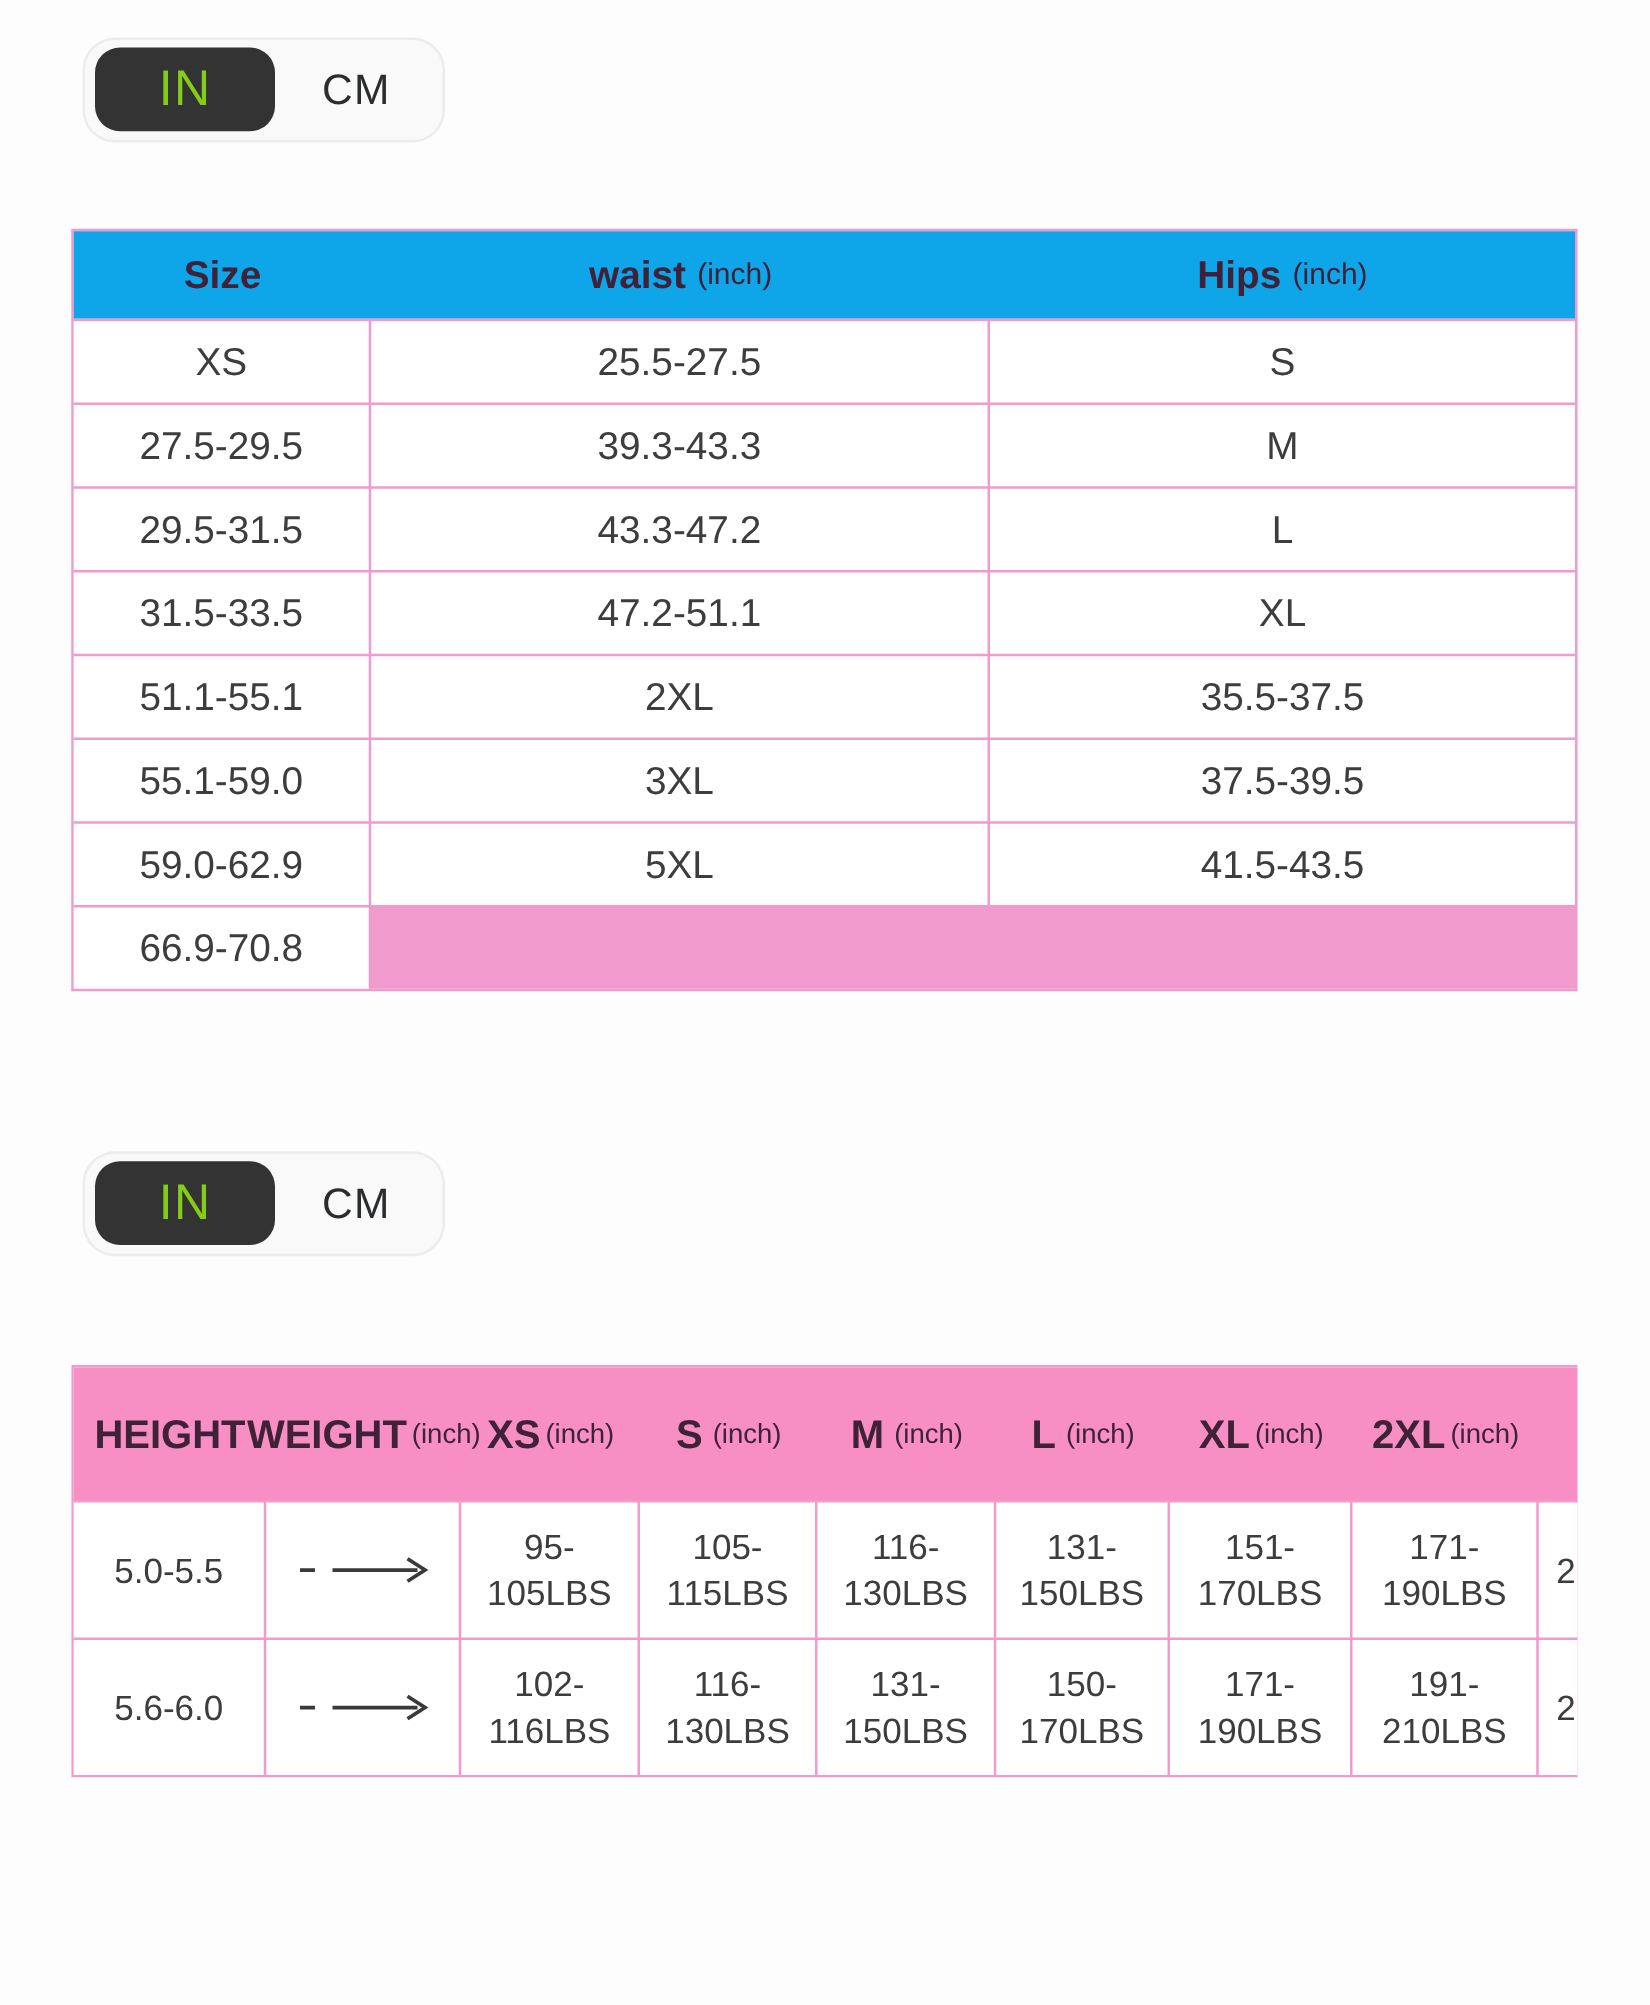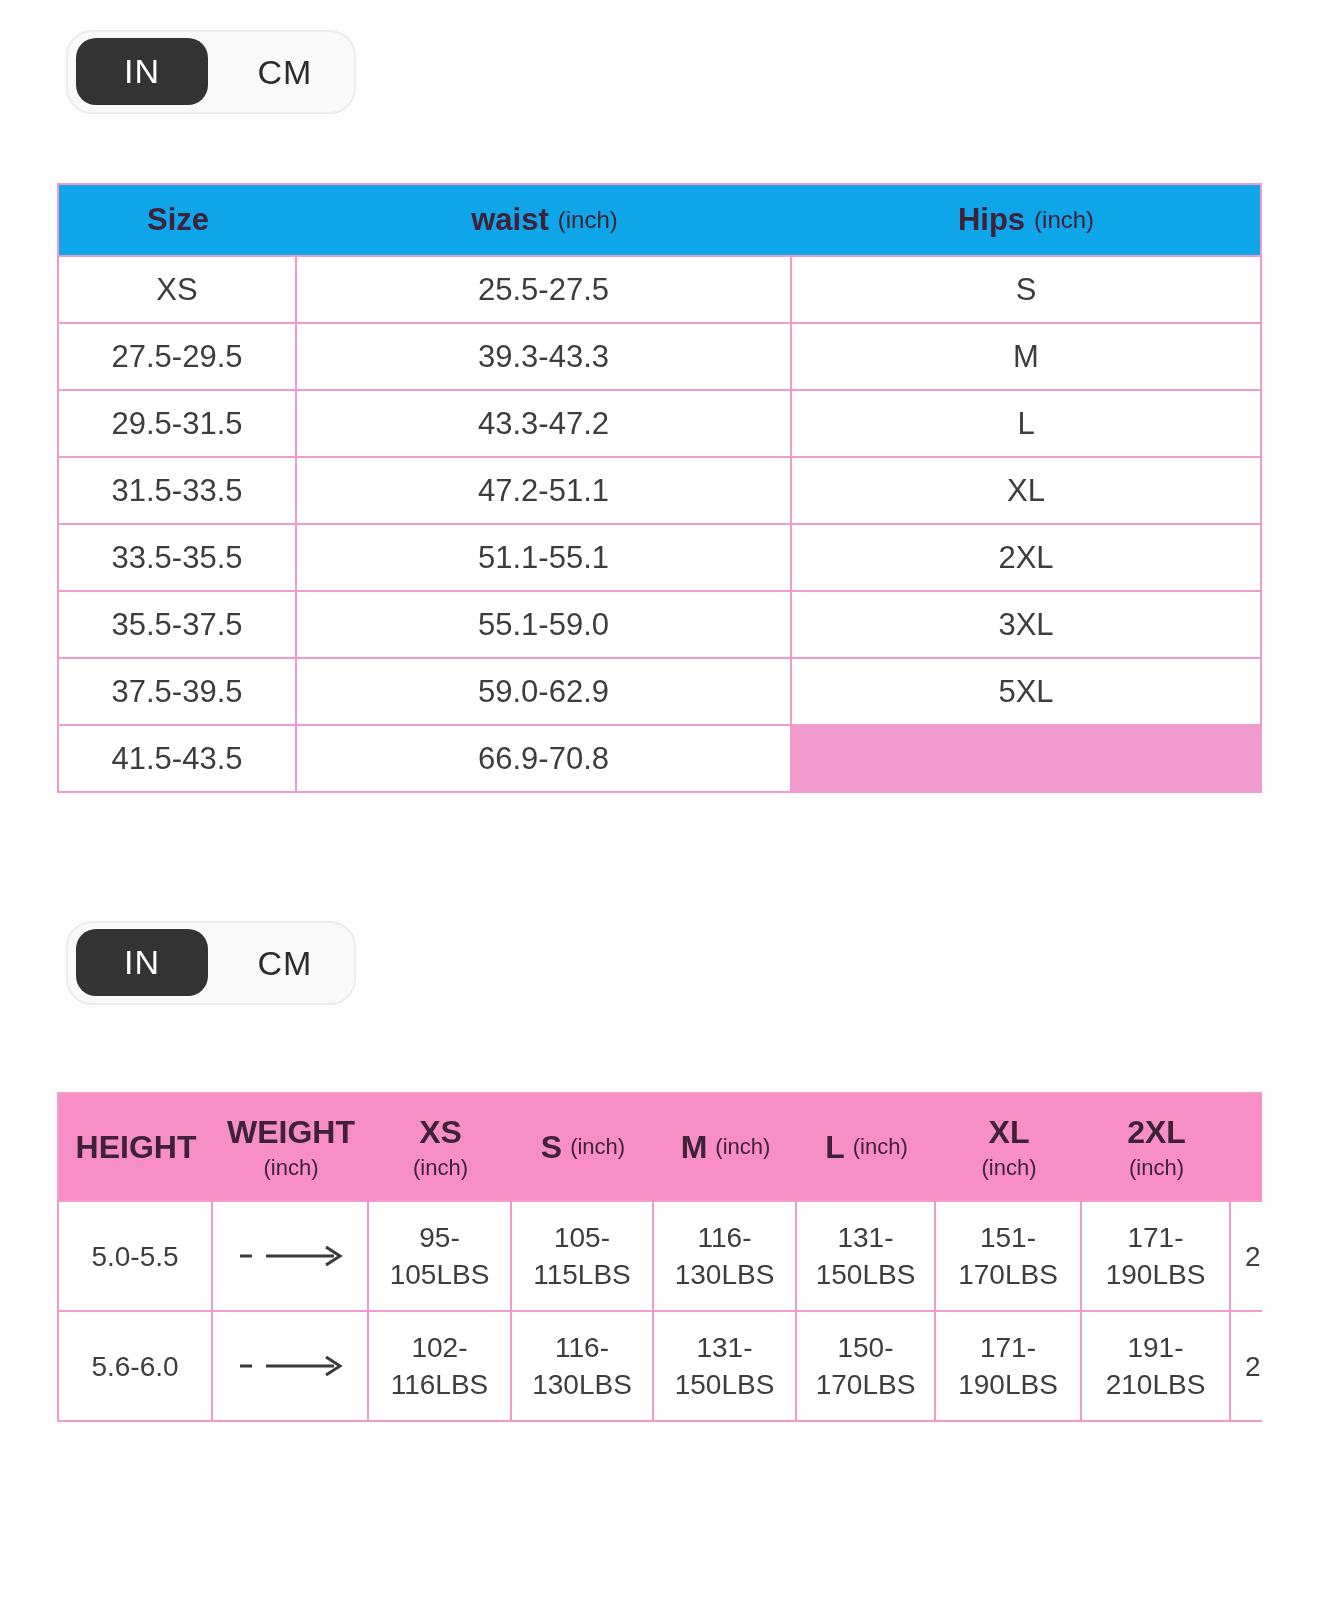--- a/index.html
+++ b/index.html
@@ -13,24 +13,24 @@
 
   
   .unit-toggle {
     position:absolute; left:66px; width:290px; height:84px;
     background:#f9f9f9; border:2px solid #ececec; border-radius:26px;
     box-sizing:border-box;
   }
   .toggle-top { top:30px; }
   .toggle-bottom { top:921px; }
   .ut-in {
-    position:absolute; left:8px; top:6px; width:132px; height:67px;
-    background:#333333; border-radius:20px; color:#ffffff;
+    position:absolute; left:8px; top:6px; width:144px; height:67px;
+    background:#333333; border-radius:20px; color:#84cc16;
     display:flex; align-items:center; justify-content:center;
-    font-size:34px; letter-spacing:1px; cursor:pointer;
+    font-size:40px; letter-spacing:1px; cursor:pointer;
   }
   .ut-cm {
     position:absolute; left:136px; top:0; right:0; bottom:0;
     display:flex; align-items:center; justify-content:center;
     font-size:34px; color:#2b2c2e; letter-spacing:1px; cursor:pointer;margin-left:12px;
   }
 
   
   .size-table {
     position:absolute; left:57px; top:183px; width:1205px;
@@ -66,21 +66,21 @@
   }
   .hw-header {
     height:106px; background:#f78fc5;
     display:grid;
     grid-template-columns:154px 156px 143px 142px 143px 139px 146px 149px 130px;
   }
   .hw-hcell {
     display:flex; align-items:center; justify-content:center;
     color:#3f2138; text-align:center;
   }
-  .hw-hcell.stacked { flex-direction:column; gap:4px; }
+  .hw-hcell.stacked { flex-direction:row; gap:4px; }
   .hw-hcell.inline  { flex-direction:row; gap:8px; }
   .hw-label { font-size:32px; font-weight:700; }
   .hw-sub   { font-size:22px; font-weight:400; }
   .hw-body {
     display:grid;
     grid-template-columns:152px 154px 141px 140px 141px 137px 144px 147px 130px;
     grid-auto-rows:108px; gap:2px;
     background:#f09ace; border-top:2px solid #f09ace;
   }
   .hw-cell {
@@ -123,21 +123,20 @@
 
     <div class="st-cell">M</div>
     <div class="st-cell">29.5-31.5</div>
     <div class="st-cell">43.3-47.2</div>
 
     <div class="st-cell">L</div>
     <div class="st-cell">31.5-33.5</div>
     <div class="st-cell">47.2-51.1</div>
 
     <div class="st-cell">XL</div>
-    <div class="st-cell">33.5-35.5</div>
     <div class="st-cell">51.1-55.1</div>
 
     <div class="st-cell">2XL</div>
     <div class="st-cell">35.5-37.5</div>
     <div class="st-cell">55.1-59.0</div>
 
     <div class="st-cell">3XL</div>
     <div class="st-cell">37.5-39.5</div>
     <div class="st-cell">59.0-62.9</div>
 

